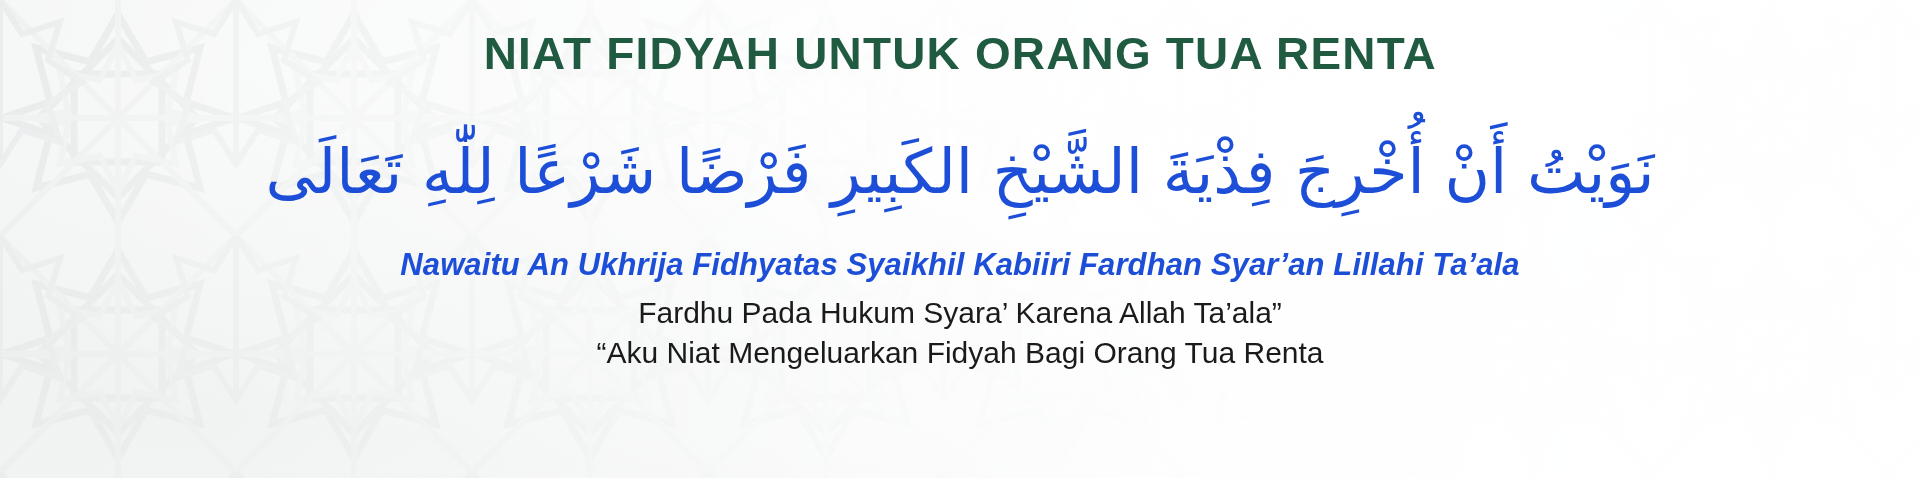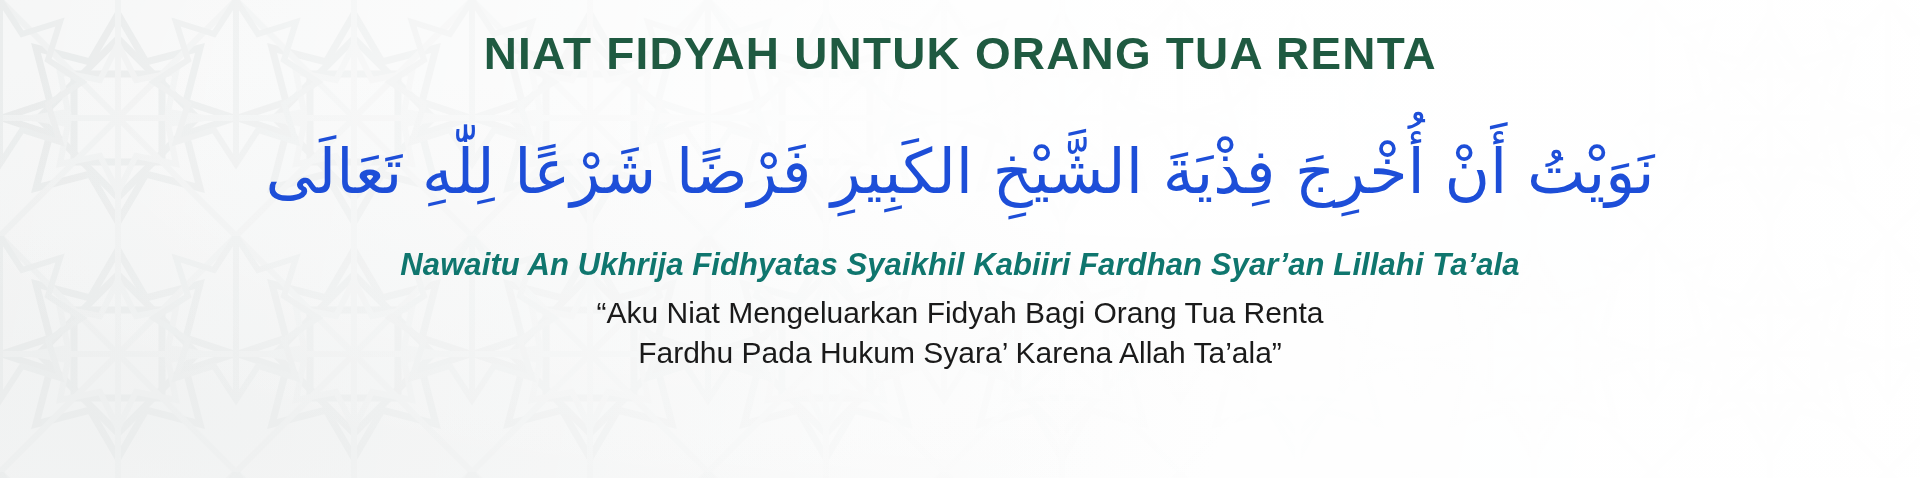--- a/index.html
+++ b/index.html
@@ -98,21 +98,21 @@
     font-size: 62px;
     font-weight: 400;
     line-height: 1.55;
     white-space: nowrap;
     letter-spacing: 0px;
   }
 
   
   .translit {
     margin-top: 26px;
-    color: #0f766e;
+    color: #1d4ed8;
     font-family: "Liberation Sans", "DejaVu Sans", sans-serif;
     font-size: 31px;
     font-weight: 700;
     font-style: italic;
     letter-spacing: 0.1px;
     line-height: 1.2;
     white-space: nowrap;
   }
 
   
@@ -168,18 +168,18 @@
 
   <div class="content">
 
     <h1 class="title">NIAT FIDYAH UNTUK ORANG TUA RENTA</h1>
 
     <div class="arabic" lang="ar" dir="rtl">نَوَيْتُ أَنْ أُخْرِجَ فِذْيَةَ الشَّيْخِ الكَبِيرِ فَرْضًا شَرْعًا لِلّٰهِ تَعَالَى</div>
 
     <div class="translit">Nawaitu An Ukhrija Fidhyatas Syaikhil Kabiiri Fardhan Syar’an Lillahi Ta’ala</div>
 
     <div class="translation">
+      <span class="tline">Fardhu Pada Hukum Syara’ Karena Allah Ta’ala”</span>
       <span class="tline">“Aku Niat Mengeluarkan Fidyah Bagi Orang Tua Renta</span>
-      <span class="tline">Fardhu Pada Hukum Syara’ Karena Allah Ta’ala”</span>
     </div>
 
   </div>
 </div>
 
 </body></html>

